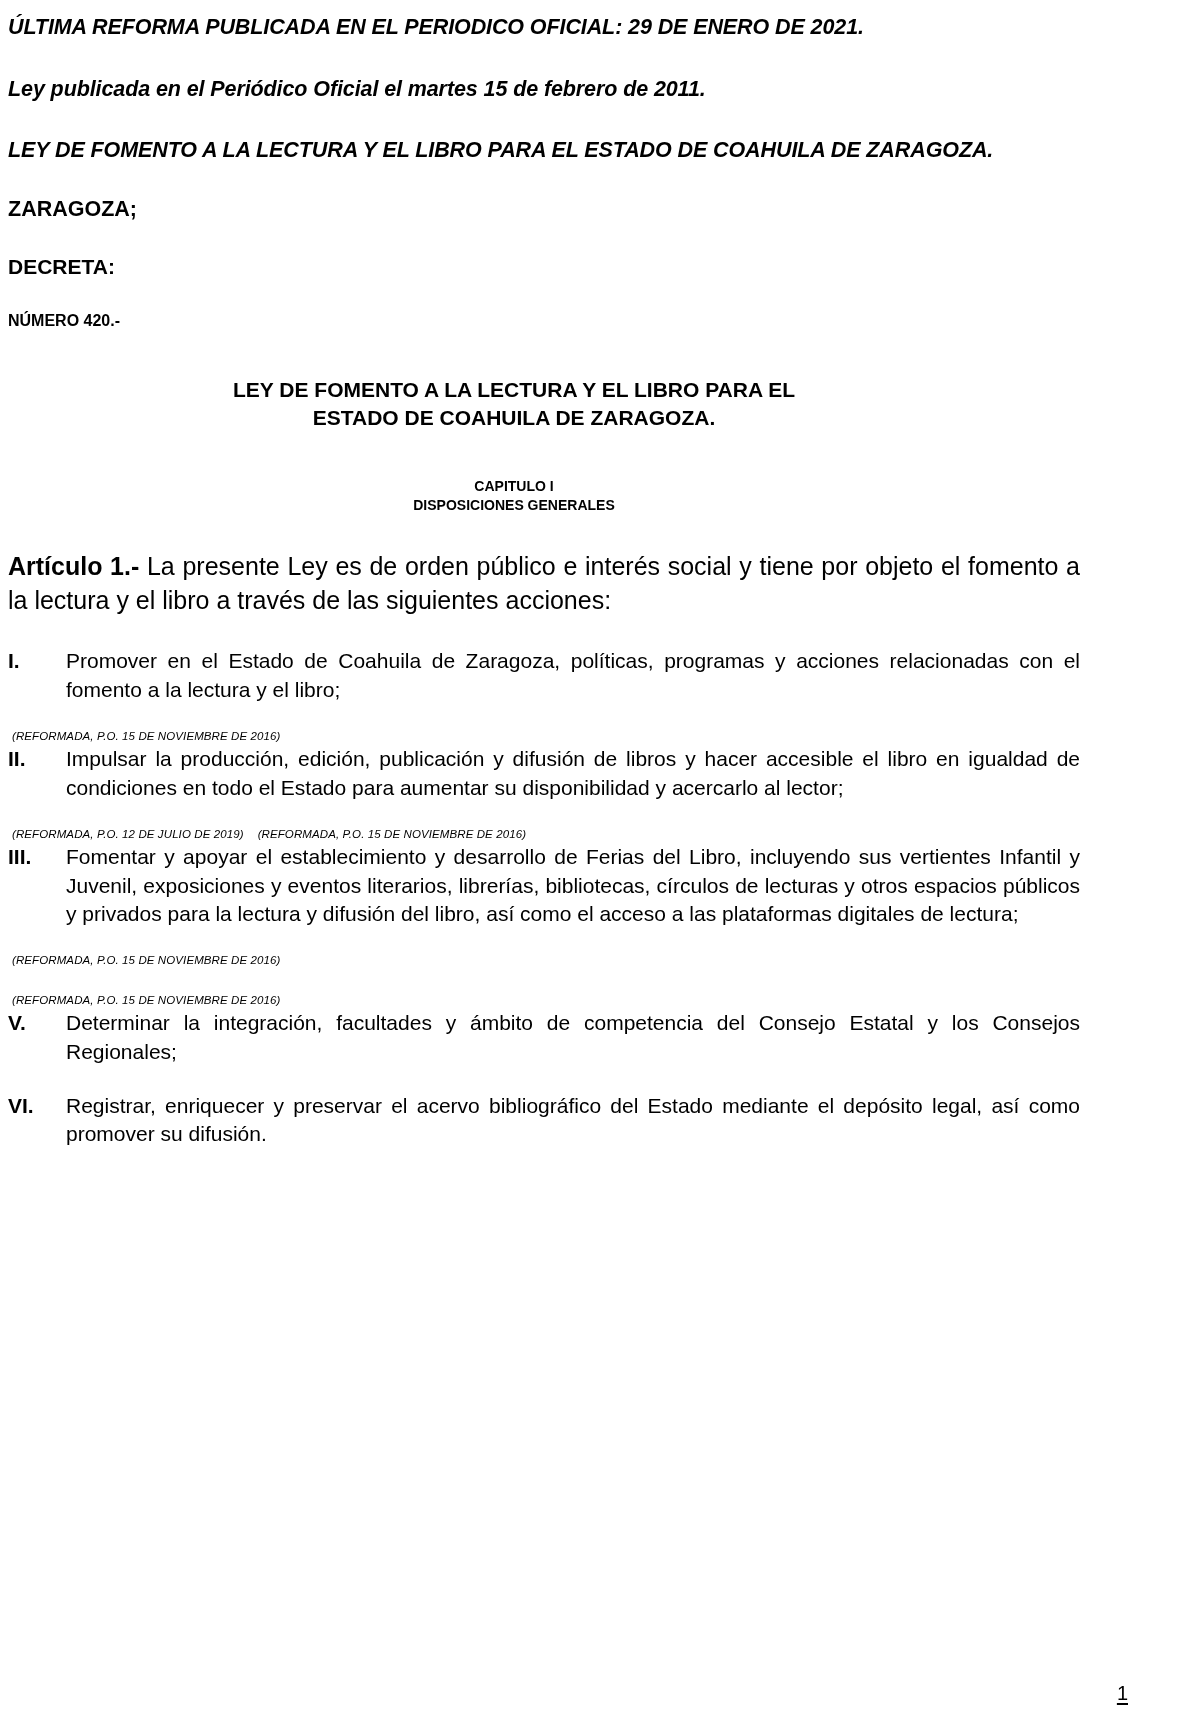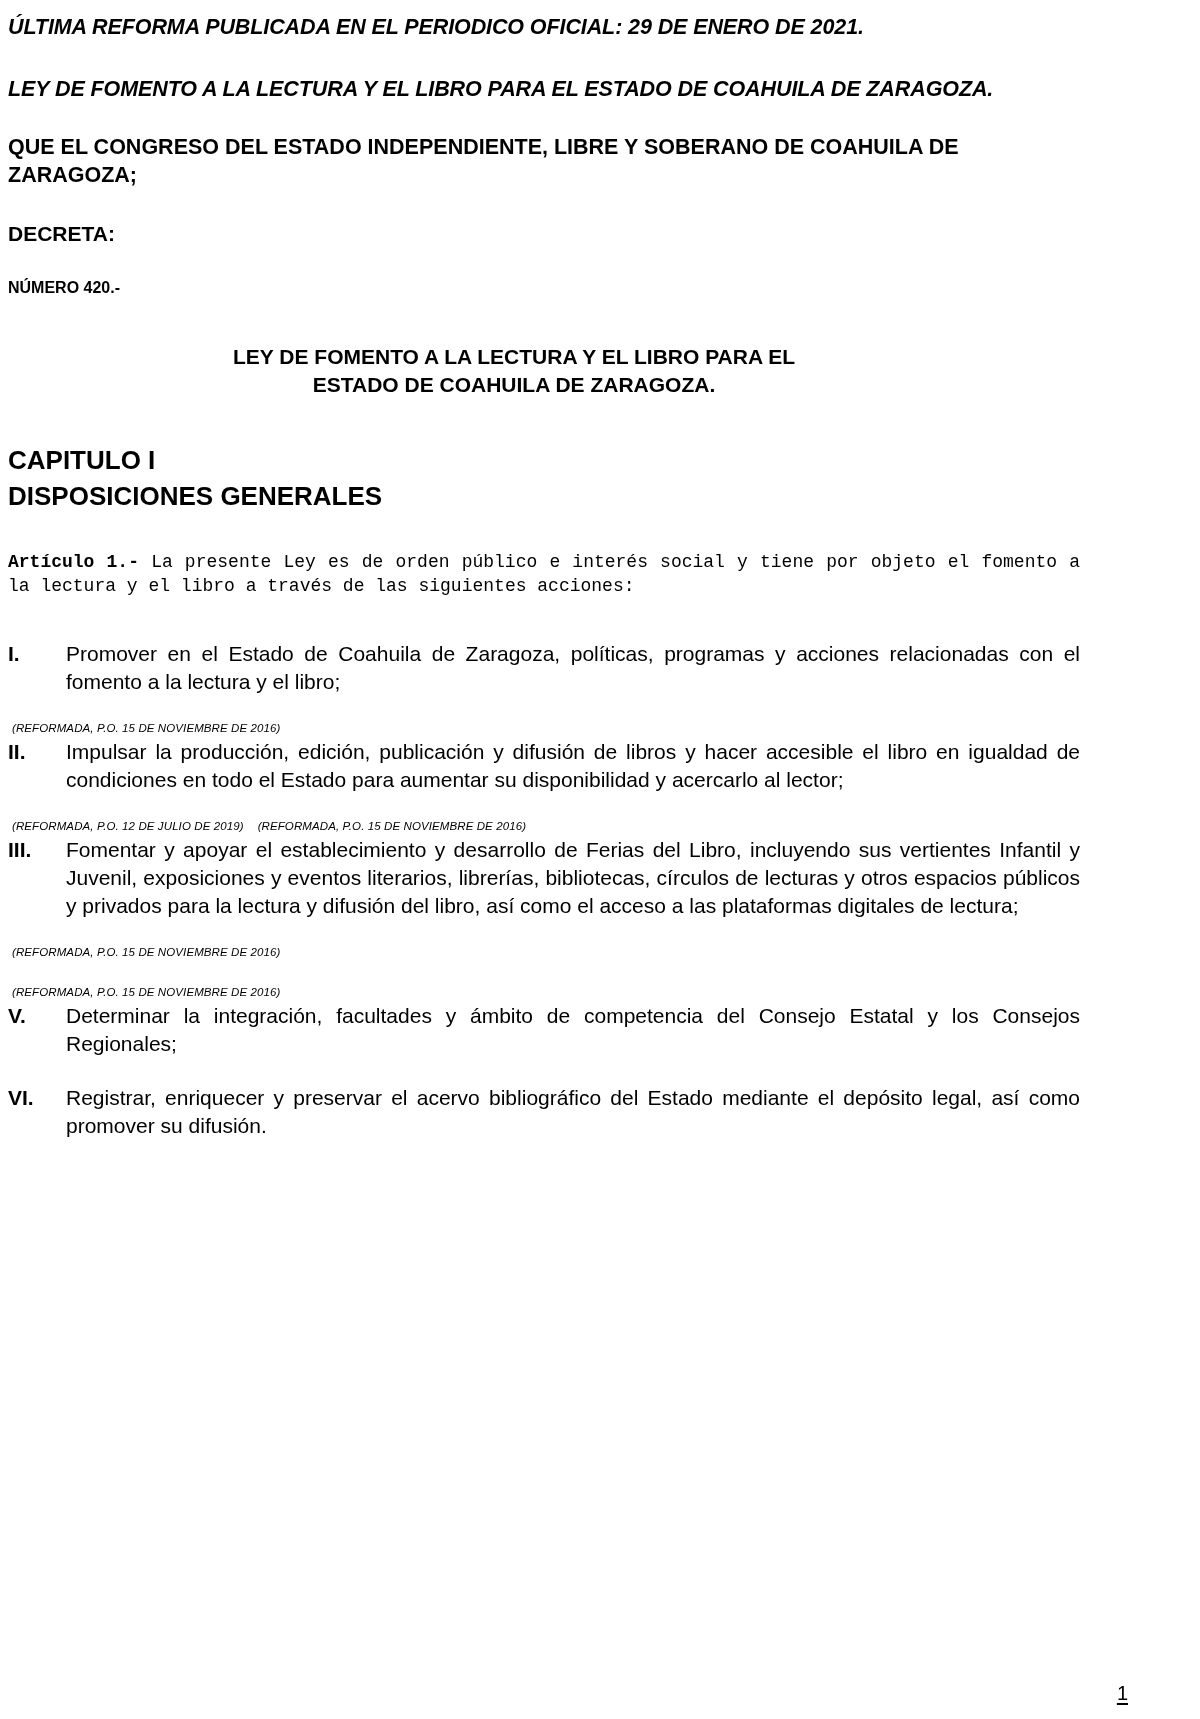--- a/index.html
+++ b/index.html
@@ -64,35 +64,35 @@
   
   .center-title {
     text-align: center;
     font-weight: bold;
     font-size: 21px;
     line-height: 1.35;
     margin: 0 0 44px 0;
     padding-right: 60px;
   }
   .chapter-head {
-    font-weight: bold;
-    font-size: 26px;
+    text-align: center;
+    font-weight: bold;
+    font-size: 14px;
     line-height: 1.35;
     margin: 0 0 36px 0;
     padding-right: 60px;
   }
 
   
   .article {
-    font-size: 18px;
+    font-size: 25px;
     line-height: 1.34;
     text-align: justify;
     text-justify: inter-word;
-    margin: 0 0 42px 0;
-    font-family: Liberation Mono, monospace;
+    margin: 0 0 30px 0;
   }
   .article .lbl {
     font-weight: bold;
   }
 
   
   .fraction {
     display: flex;
     align-items: flex-start;
     margin: 0 0 26px 0;
@@ -139,26 +139,26 @@
   }
 </style>
 </head>
 <body>
 
 <div class="page">
   <div class="doc-body">
 
     <p class="hdr-italic">ÚLTIMA REFORMA PUBLICADA EN EL PERIODICO OFICIAL: 29 DE ENERO DE 2021.</p>
 
+    <p class="hdr-italic">Ley publicada en el Periódico Oficial el martes 15 de febrero de 2011.</p>
 
     <p class="hdr-italic tight">LEY DE FOMENTO A LA LECTURA Y EL LIBRO PARA EL ESTADO DE COAHUILA DE ZARAGOZA.</p>
 
 
     <div class="hdr-bold justify">
-      <div>QUE EL CONGRESO DEL ESTADO INDEPENDIENTE, LIBRE Y SOBERANO DE COAHUILA DE</div>
       <div>ZARAGOZA;</div>
     </div>
 
     <p class="decreta">DECRETA:</p>
 
     <p class="numero">NÚMERO 420.-</p>
 
     <div class="center-title">
       <div>LEY DE FOMENTO A LA LECTURA Y EL LIBRO PARA EL</div>
       <div>ESTADO DE COAHUILA DE ZARAGOZA.</div>

